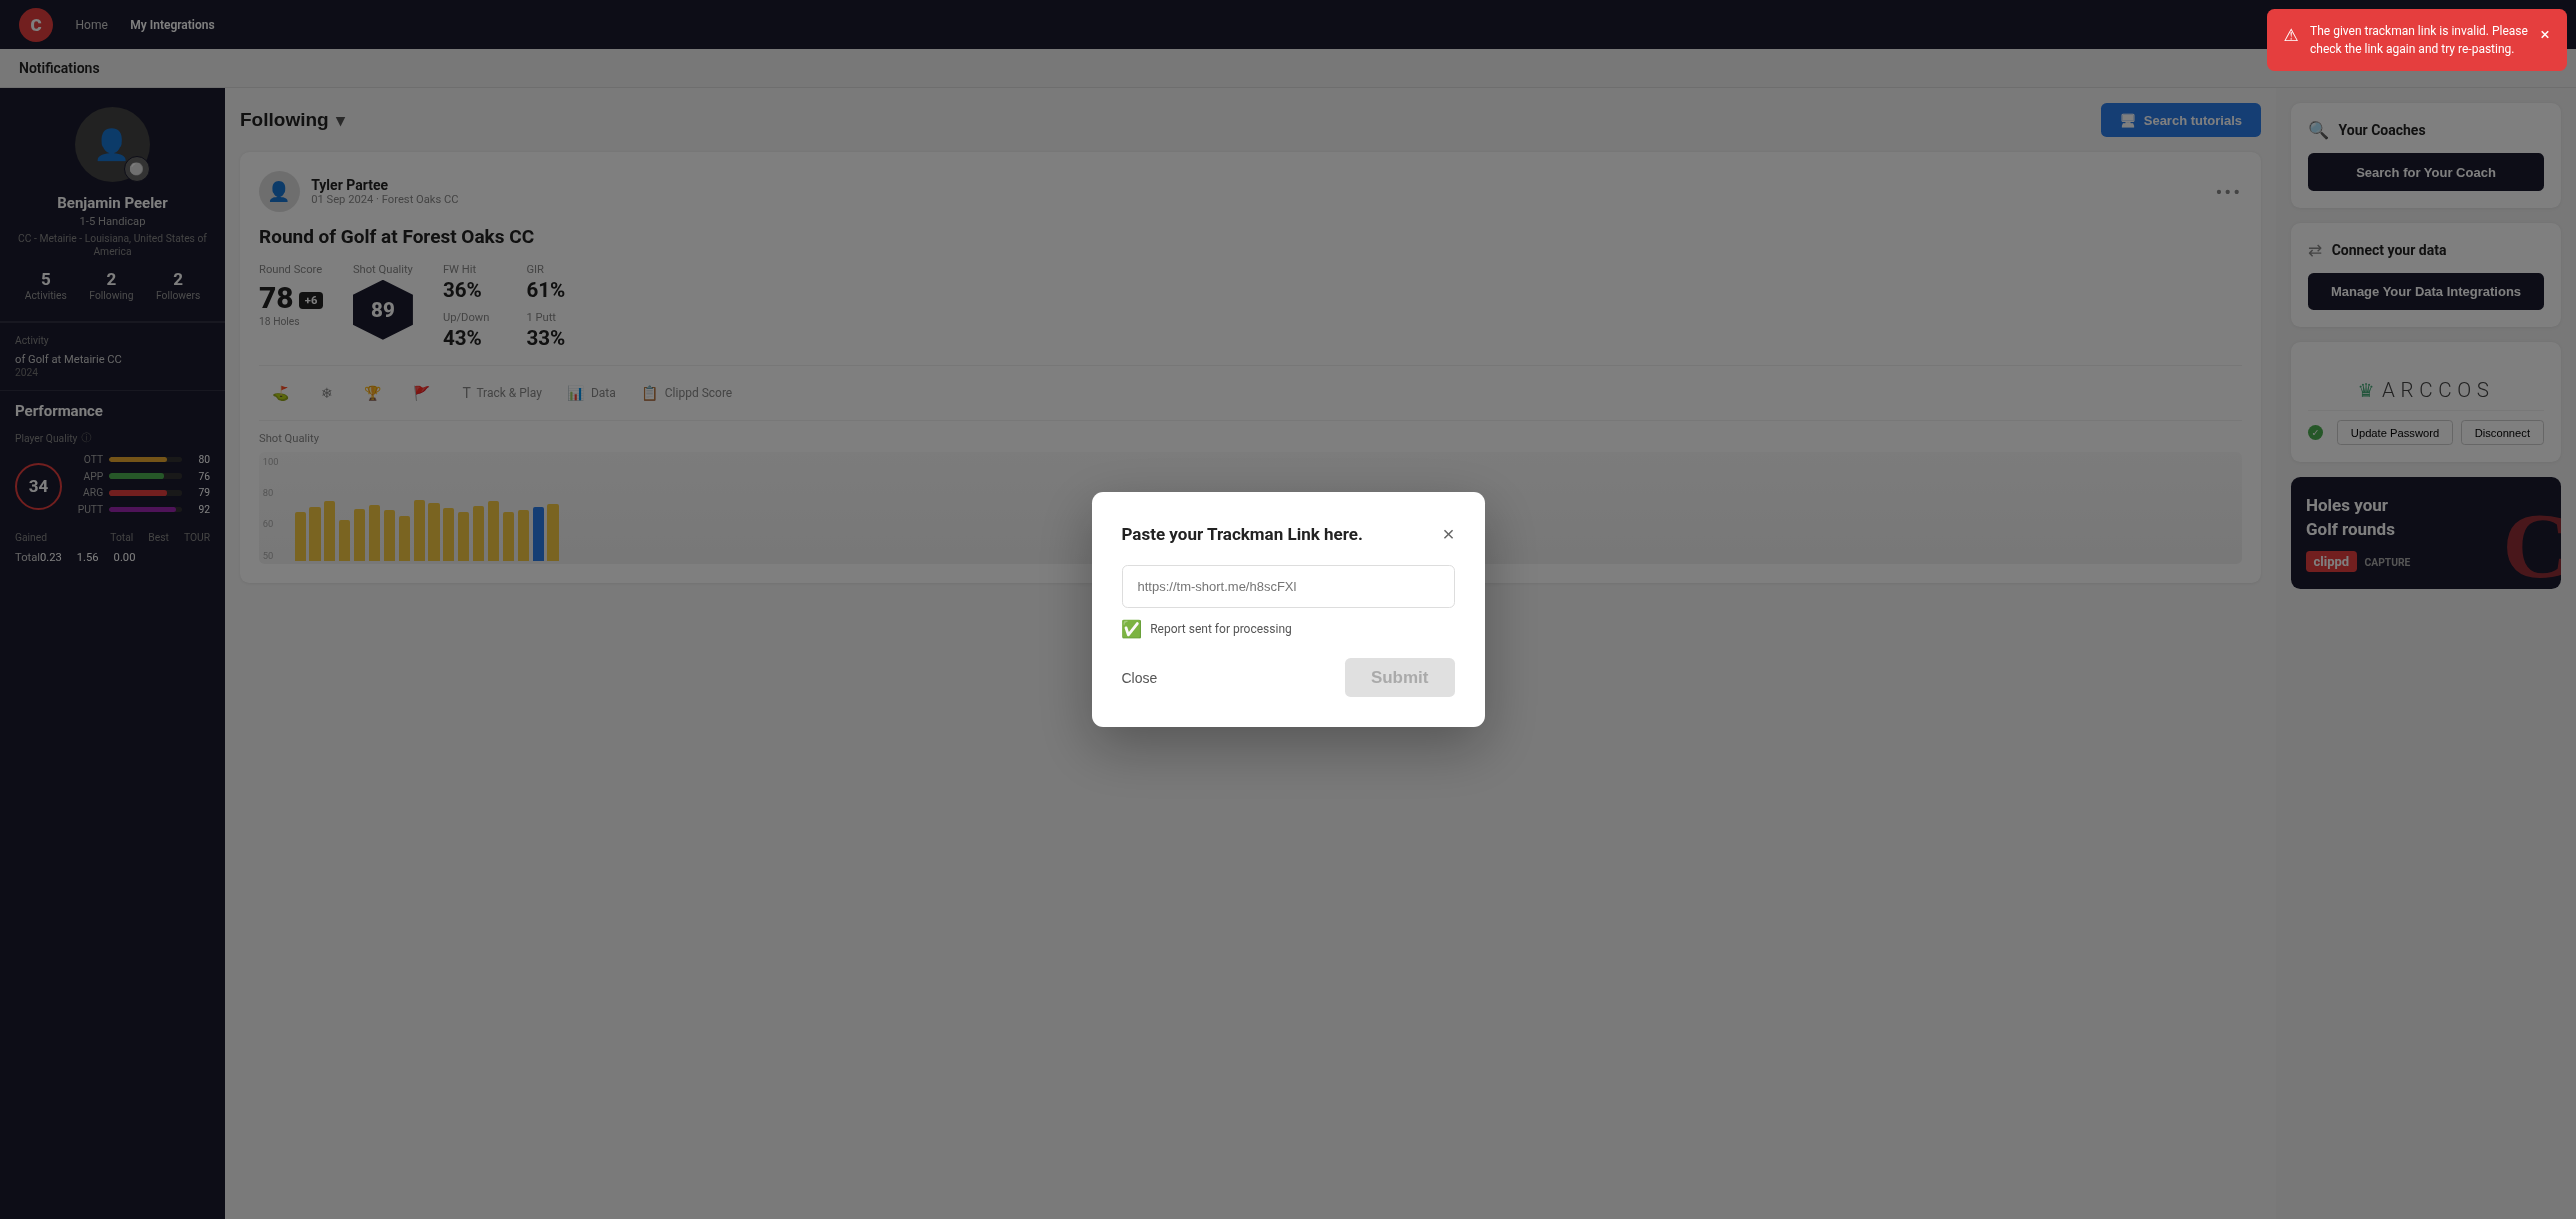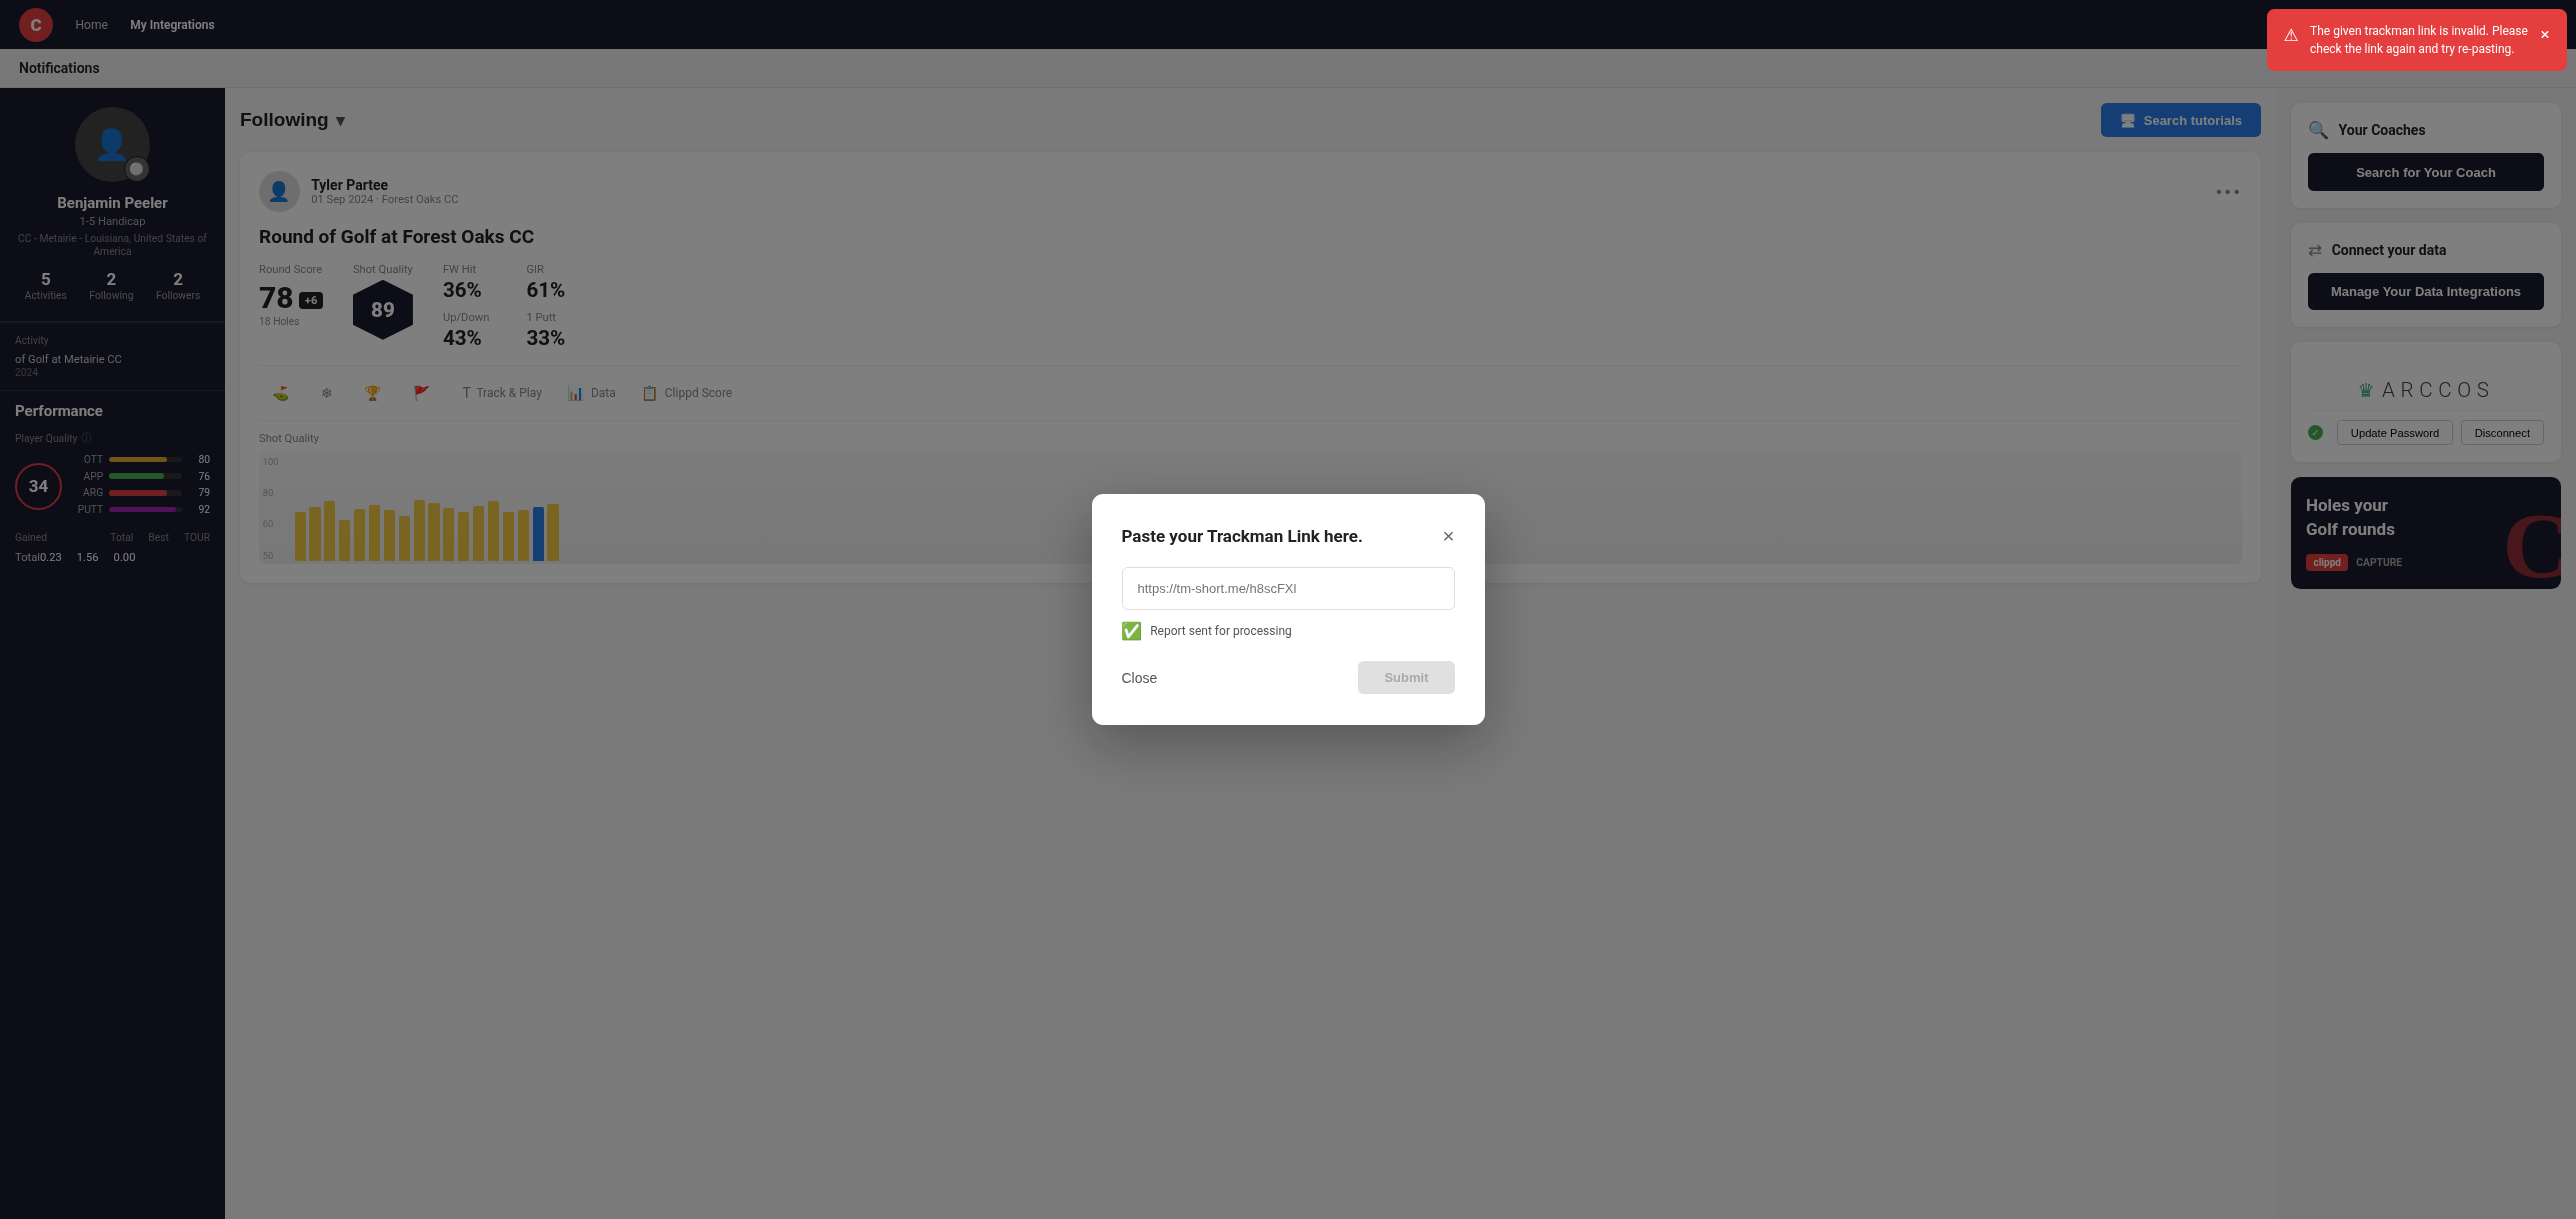--- a/index.html
+++ b/index.html
@@ -168,21 +168,21 @@
     .modal-input {
       width: 100%; padding: 13px 15px;
       border: 0.9px solid #ddd; border-radius: 5.6px;
       font-size: 13px; color: #aaa;
       outline: none; margin-bottom: 11.2px;
     }
     .modal-success { display: flex; align-items: center; gap: 7.5px; font-size: 12px; color: #555; margin-bottom: 19px; }
     .modal-success-icon { color: #4caf50; font-size: 17px; }
     .modal-footer { display: flex; align-items: center; justify-content: space-between; }
     .modal-close-btn { background: none; border: none; font-size: 14px; color: #555; cursor: pointer; font-weight: 500; padding: 9.4px 0; }
-    .modal-submit-btn { padding: 9.4px 26px; background: #e0e0e0; color: #aaa; border: none; border-radius: 5.6px; font-size: 13px; cursor: not-allowed; font-weight: 600; }
+    .modal-submit-btn { padding: 9.4px 26px; background: #e0e0e0; color: #aaa; border: none; border-radius: 5.6px; font-size: 17px; cursor: not-allowed; font-weight: 600; }
 
     
     .notifications-bar {
       background: #f0f0f0; padding: 11.2px 19px;
       font-size: 14px; font-weight: 600; color: #222;
       border-bottom: 0.9px solid #ddd;
     }
   </style>
 </head>
 <body>
@@ -473,21 +473,21 @@
         <button class="update-pw-btn">Update Password</button>
         <button class="disconnect-btn">Disconnect</button>
       </div>
     </div>
 
     <div class="record-card">
       <div class="record-text">
         <div>Holes your</div>
         <div>Golf rounds</div>
         <div style="margin-top:7.5px;">
-          <span style="background:#e53e3e;color:#fff;font-size:10px;padding:2.8px 7.5px;border-radius:3.7px;font-weight:700;">clippd</span>
+          <span style="background:#e53e3e;color:#fff;font-size:13px;padding:2.8px 7.5px;border-radius:3.7px;font-weight:700;">clippd</span>
           <span style="color:#aaa;font-size:10.3px;margin-left:3.7px;">CAPTURE</span>
         </div>
       </div>
       <div class="clippd-c">C</div>
     </div>
 
   </aside>
 </div>
 
 <div class="modal-overlay">

